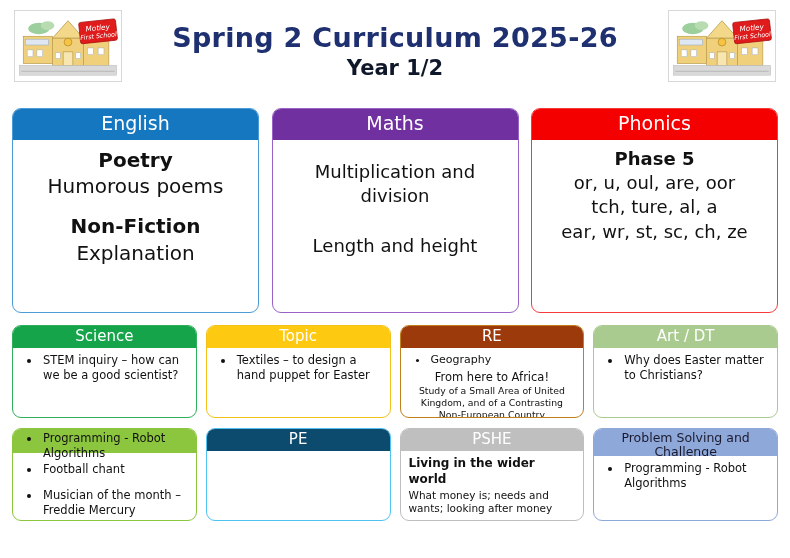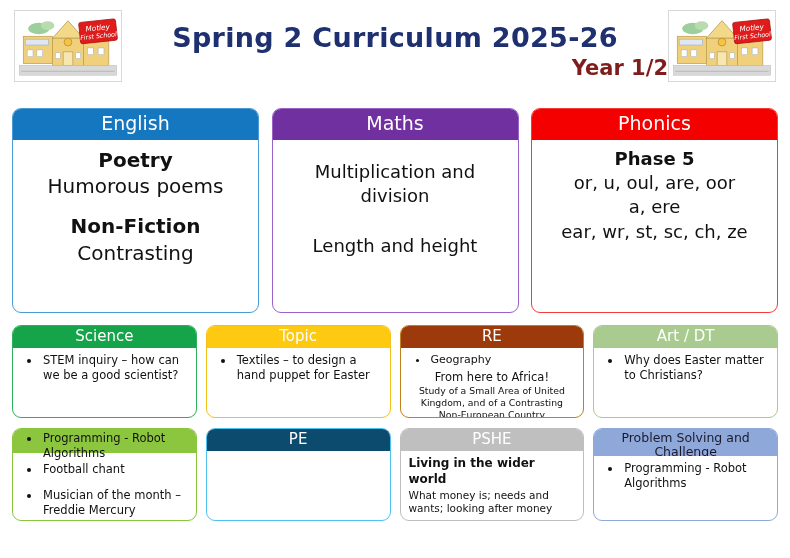--- a/index.html
+++ b/index.html
@@ -174,21 +174,21 @@
         <text x="85" y="20" font-family="DejaVu Sans, sans-serif" font-size="7.5" fill="#ffffff" text-anchor="middle" font-style="italic">Motley</text>
         <text x="85" y="28" font-family="DejaVu Sans, sans-serif" font-size="6.5" fill="#ffffff" text-anchor="middle" font-style="italic">First School</text>
       </g>
       <rect x="4" y="56" width="100" height="10" fill="#d9d9d9" stroke="#b5b5b5" stroke-width="0.5"></rect>
       <path d="M6 62 H102" stroke="#9f9f9f" stroke-width="0.6"></path>
     </svg>
   </div>
 
   <div class="title-block">
     <div class="title-main" style="color: rgb(31, 48, 112);">Spring 2 Curriculum 2025-26</div>
-    <div class="title-sub" style="color: #7f1d1d; text-align: right;">Year 1/2</div>
+    <div class="title-sub" style="color: #0f172a;">Year 1/2</div>
   </div>
 
   <div class="logo">
     <svg viewBox="0 0 108 72" xmlns="http://www.w3.org/2000/svg">
       <rect x="0" y="0" width="108" height="72" fill="#ffffff"></rect>
       <ellipse cx="24" cy="18" rx="11" ry="6" fill="#9ccf9c"></ellipse>
       <ellipse cx="33" cy="15" rx="7" ry="4.5" fill="#b8dcb0"></ellipse>
       <rect x="8" y="26" width="30" height="28" fill="#f0d07a" stroke="#b79a4c" stroke-width="0.7"></rect>
       <rect x="10" y="29" width="24" height="6" fill="#dfe8f2" stroke="#9badc0" stroke-width="0.6"></rect>
       <polygon points="38,28 54,10 70,28" fill="#f3d889" stroke="#b79a4c" stroke-width="0.8"></polygon>
@@ -215,42 +215,42 @@
 
 <div class="grid-row" id="row-top">
 
   <div class="card card-big" id="card-english" style="border-color: rgb(74, 155, 214);">
     <div class="card-head" style="background: rgb(21, 119, 192);">English</div>
     <div class="card-body">
       <div class="b">Poetry</div>
       <div>Humorous poems</div>
       <div class="spacer"></div>
       <div class="b">Non-Fiction</div>
-      <div>Contrasting</div>
+      <div>Explanation</div>
     </div>
   </div>
 
   <div class="card card-big" id="card-maths" style="border-color: rgb(154, 98, 196);">
     <div class="card-head" style="background: rgb(112, 48, 160);">Maths</div>
     <div class="card-body big-txt">
       <div class="spacer"></div>
       <div>Multiplication and</div>
       <div>division</div>
       <div class="spacer"></div>
       <div class="spacer"></div>
       <div>Length and height</div>
     </div>
   </div>
 
   <div class="card card-big" id="card-phonics" style="border-color: rgb(244, 59, 59);">
     <div class="card-head" style="background: rgb(244, 0, 0);">Phonics</div>
     <div class="card-body big-txt">
       <div class="b">Phase 5</div>
       <div>or, u, oul, are, oor</div>
-      <div>a, ere</div>
+      <div>tch, ture, al, a</div>
       <div>ear, wr, st, sc, ch, ze</div>
     </div>
   </div>
 </div>
 
 <div class="grid-row" id="row-mid">
 
   <div class="card card-sm" id="card-science" style="border-color: rgb(47, 174, 92);">
     <div class="card-head" style="background: rgb(22, 164, 74);">Science</div>
     <div class="card-body">

